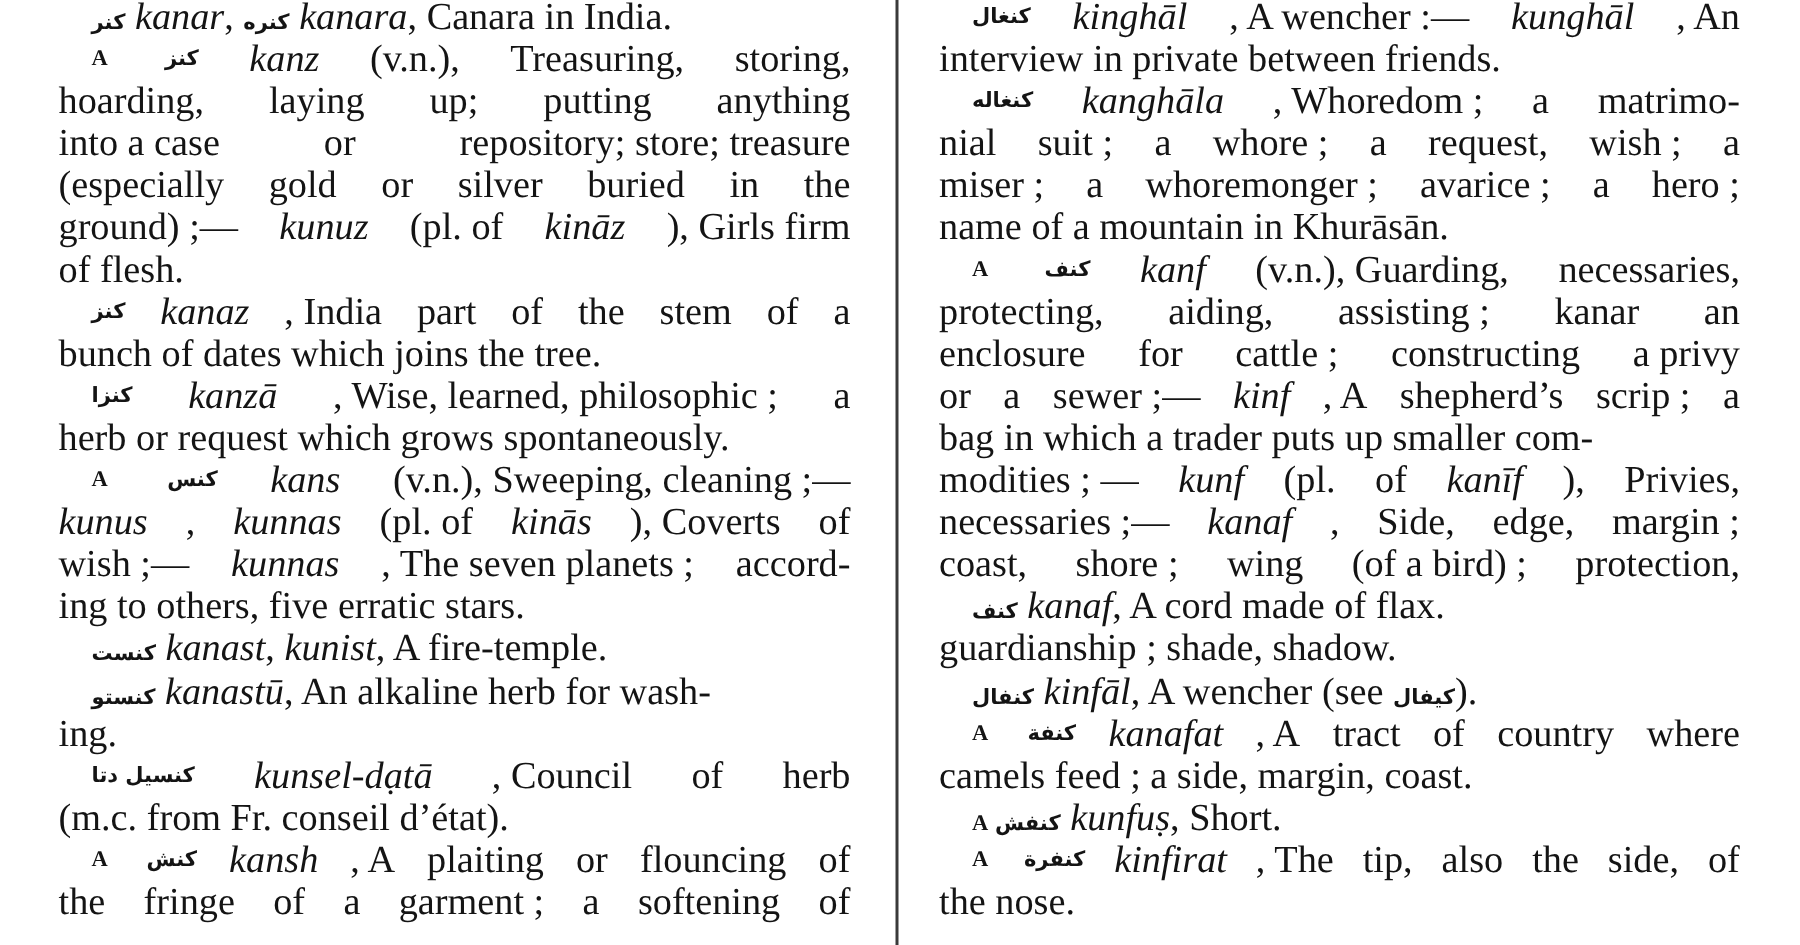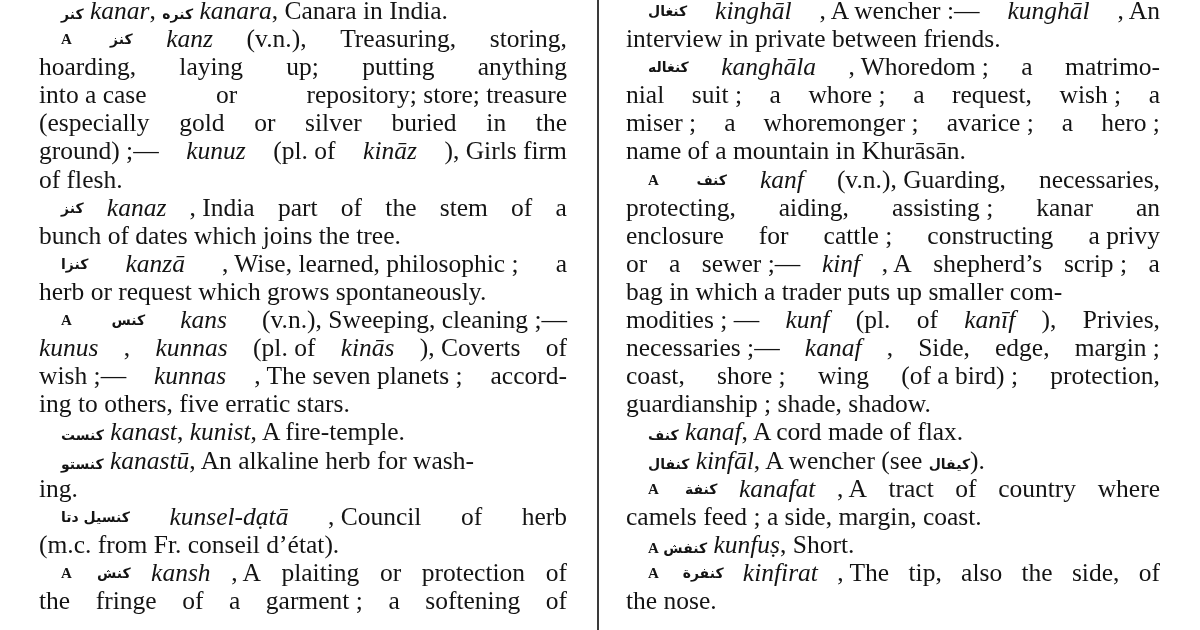--- a/index.html
+++ b/index.html
@@ -144,21 +144,21 @@
       <div class="line">
         <span><span class="">(m.c. from Fr. conseil d’état).</span></span>
       </div>
       <div class="line justify indent">
         <span class="w sc">A</span>
         <span class="w ar">کنش</span>
         <span class="w it"> kansh</span>
         <span class="w">, A</span>
         <span class="w">plaiting</span>
         <span class="w">or</span>
-        <span class="w">protection</span>
+        <span class="w">flouncing</span>
         <span class="w">of</span>
       </div>
       <div class="line justify">
         <span class="w">the</span>
         <span class="w">fringe</span>
         <span class="w">of</span>
         <span class="w">a</span>
         <span class="w">garment ;</span>
         <span class="w">a</span>
         <span class="w">softening</span>
@@ -256,25 +256,25 @@
         <span class="w">edge,</span>
         <span class="w">margin ;</span>
       </div>
       <div class="line justify">
         <span class="w">coast,</span>
         <span class="w">shore ;</span>
         <span class="w">wing</span>
         <span class="w">(of a bird) ;</span>
         <span class="w">protection,</span>
       </div>
+      <div class="line indent">
+        <span><span class="ar">کنف</span><span class="it"> kanaf</span><span class="">, A cord made of flax.</span></span>
+      </div>
       <div class="line">
         <span><span class="">guardianship ;  shade, shadow.</span></span>
-      </div>
-      <div class="line indent">
-        <span><span class="ar">کنف</span><span class="it"> kanaf</span><span class="">, A cord made of flax.</span></span>
       </div>
       <div class="line indent">
         <span><span class="ar">کنفال</span><span class="it"> kinfāl</span><span class="">, A wencher (see </span><span class="ar">کیفال</span><span class="">).</span></span>
       </div>
       <div class="line justify indent">
         <span class="w sc">A</span>
         <span class="w ar">کنفة</span>
         <span class="w it"> kanafat</span>
         <span class="w">, A</span>
         <span class="w">tract</span>

